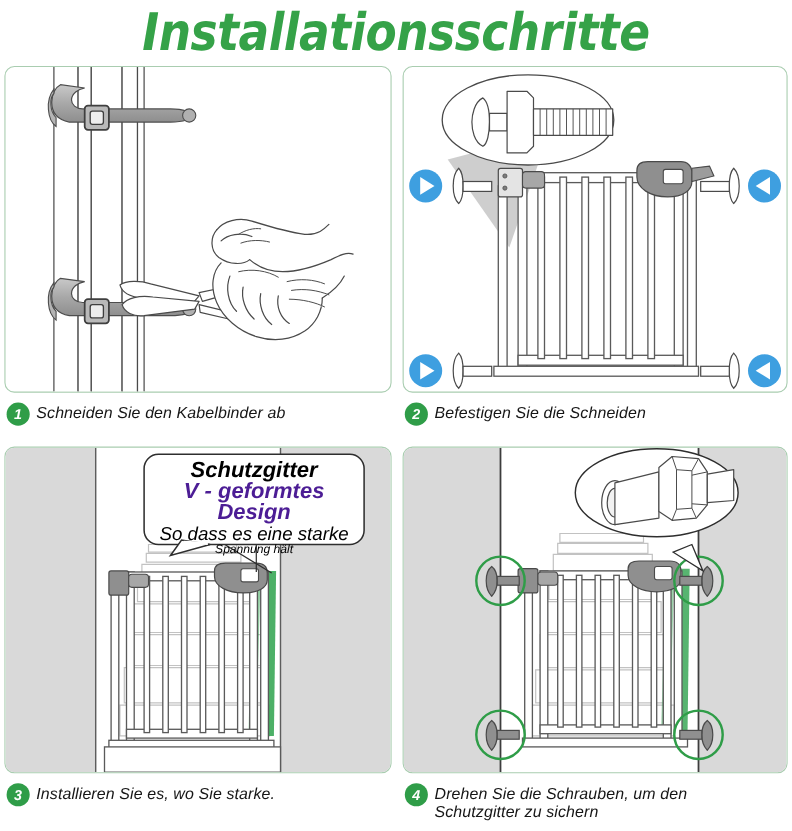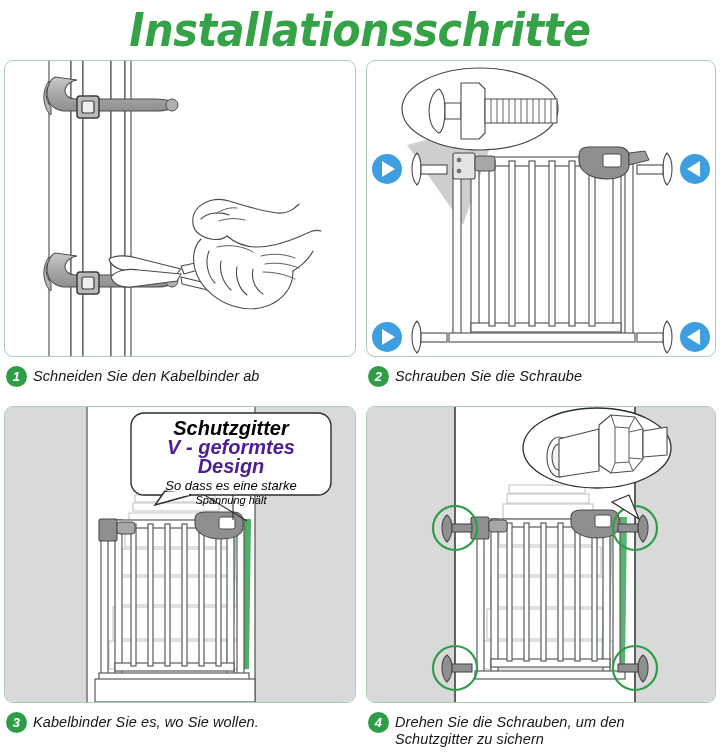--- a/index.html
+++ b/index.html
@@ -290,21 +290,21 @@
       <g>
         <rect x="126" y="6" width="200" height="82" rx="13" fill="#ffffff" stroke="#2e2e2e" stroke-width="1.4"></rect>
         <path d="M160 84 L150 98 L186 88 Z" fill="#ffffff" stroke="#2e2e2e" stroke-width="1.4"></path>
         <line x1="162" y1="86" x2="184" y2="87" stroke="#ffffff" stroke-width="3"></line>
       </g>
     </svg>
 
     <div style="position:absolute;left:126px;top:12px;width:200px;text-align:center;">
       <div style="font-size:20px;font-weight:bold;line-height:19px;color:#000;">Schutzgitter</div>
       <div style="font-size:20px;font-weight:bold;line-height:19px;color:#4c1d95;">V - geformtes Design</div>
-      <div style="font-size:13px;line-height:15px;color:#000;margin-top:2px;">So dass es eine starke</div>
+      <div style="font-size:17px;line-height:15px;color:#000;margin-top:2px;">So dass es eine starke</div>
       <div style="font-size:11px;line-height:15px;color:#000;">Spannung hält</div>
     </div>
   </div>
 
   <div class="panel" id="p4">
     <svg width="348" height="295" viewBox="0 0 348 295">
 
       <rect x="0" y="0" width="88" height="295" fill="#d9d9d9"></rect>
       <rect x="268" y="0" width="80" height="295" fill="#d9d9d9"></rect>
       <line x1="88" y1="0" x2="88" y2="295" stroke="#3d3d3d" stroke-width="1.6"></line>
@@ -393,25 +393,25 @@
       </g>
     </svg>
   </div>
 
   <div class="caption" id="c1">
     <span class="num">1</span>
     <span class="txt">Schneiden Sie den Kabelbinder ab</span>
   </div>
   <div class="caption" id="c2">
     <span class="num">2</span>
-    <span class="txt">Schrauben Sie die Schraube</span>
+    <span class="txt">Befestigen Sie die Schneiden</span>
   </div>
   <div class="caption" id="c3">
     <span class="num">3</span>
-    <span class="txt">Kabelbinder Sie es, wo Sie wollen.</span>
+    <span class="txt">Installieren Sie es, wo Sie starke.</span>
   </div>
   <div class="caption" id="c4">
     <span class="num">4</span>
     <span class="txt">Drehen Sie die Schrauben, um den
 Schutzgitter zu sichern</span>
   </div>
 
 </div>
 
 </body></html>

